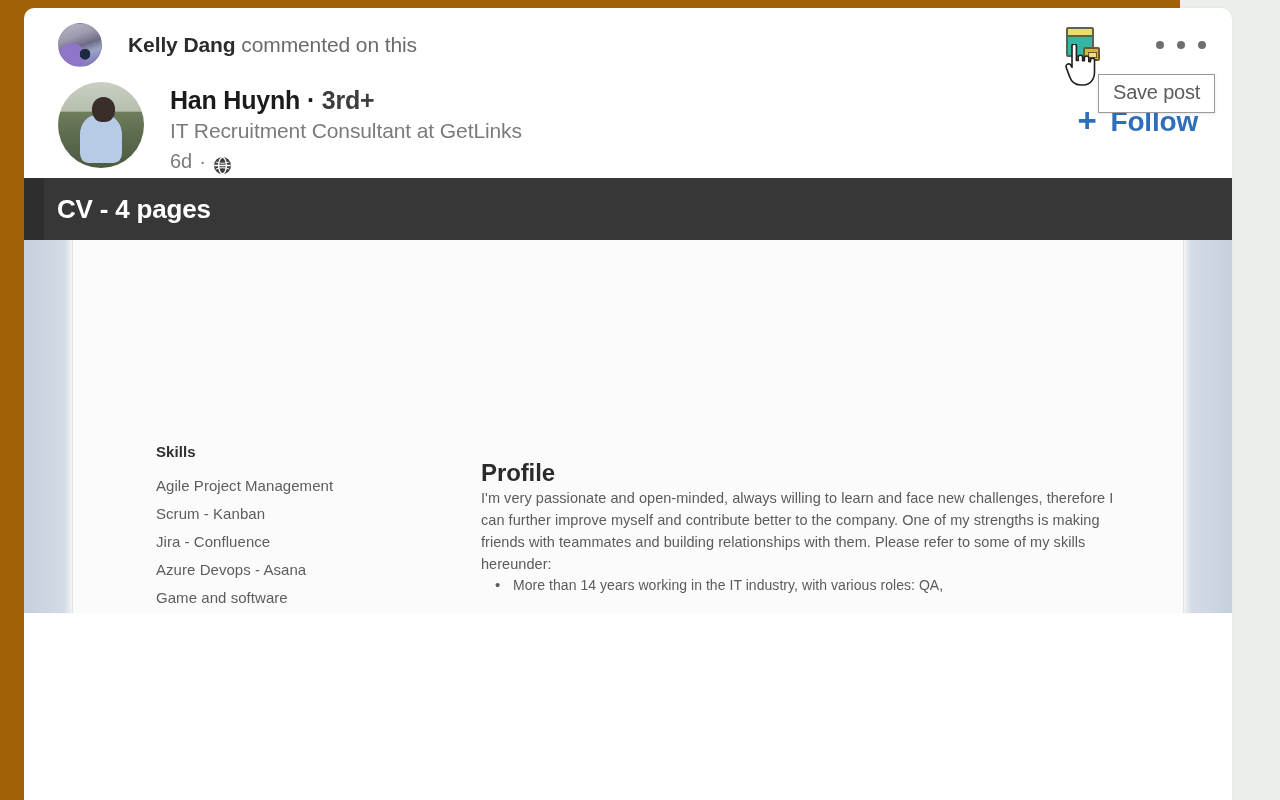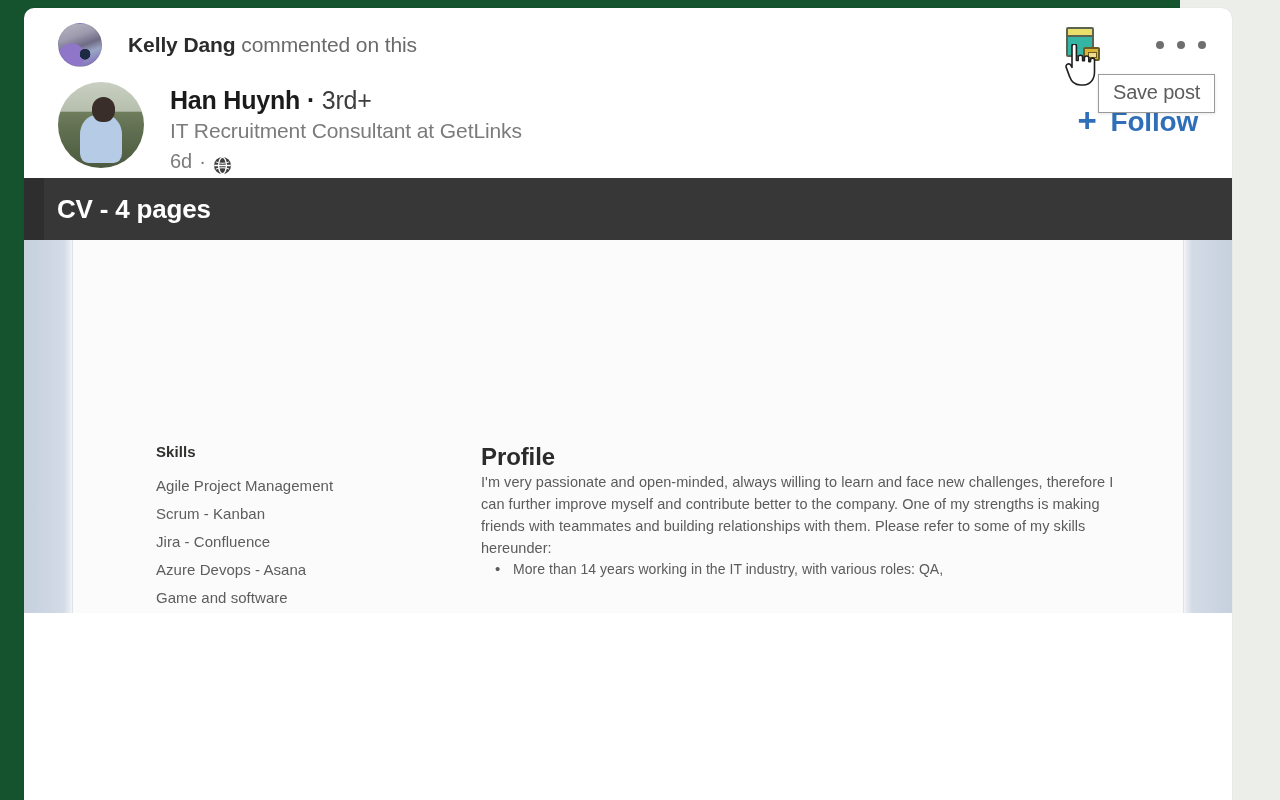--- a/index.html
+++ b/index.html
@@ -9,21 +9,21 @@
     height: 800px;
     overflow: hidden;
     background: #eceeea;
     font-family: "Liberation Sans", sans-serif;
   }
 
   #root {
     position: relative;
     width: 1180px;
     height: 800px;
-    background: #14532d;
+    background: #a16207;
   }
 
   
   .post-card {
     position: absolute;
     left: 24px;
     top: 8px;
     width: 1208px;
     height: 800px;
     background: #ffffff;
@@ -195,21 +195,21 @@
   }
   .author-name {
     font-size: 25px;
     color: #1b1b1b;
     font-weight: bold;
     letter-spacing: -0.2px;
     line-height: 1.28;
   }
   .author-name .degree {
     color: #3d3d3d;
-    font-weight: normal;
+    font-weight: bold;
   }
   .author-headline {
     font-size: 21px;
     color: #7b7b7b;
     letter-spacing: -0.1px;
     line-height: 1.45;
   }
   .author-time {
     font-size: 20px;
     color: #7b7b7b;
@@ -325,20 +325,21 @@
     border-right: 1px solid #dfe3e8;
   }
 
   .doc-columns {
     position: absolute;
     left: 83px;
     right: 60px;
     top: 203px;
     display: flex;
     gap: 0;
+    align-items: center;
   }
   .doc-col-left { width: 320px; flex: 0 0 320px; }
   .doc-col-right { flex: 1; padding-left: 5px; }
 
   .doc-h-small {
     font-size: 15px;
     font-weight: bold;
     color: #30302f;
     letter-spacing: 0.1px;
     margin-bottom: 12px;

